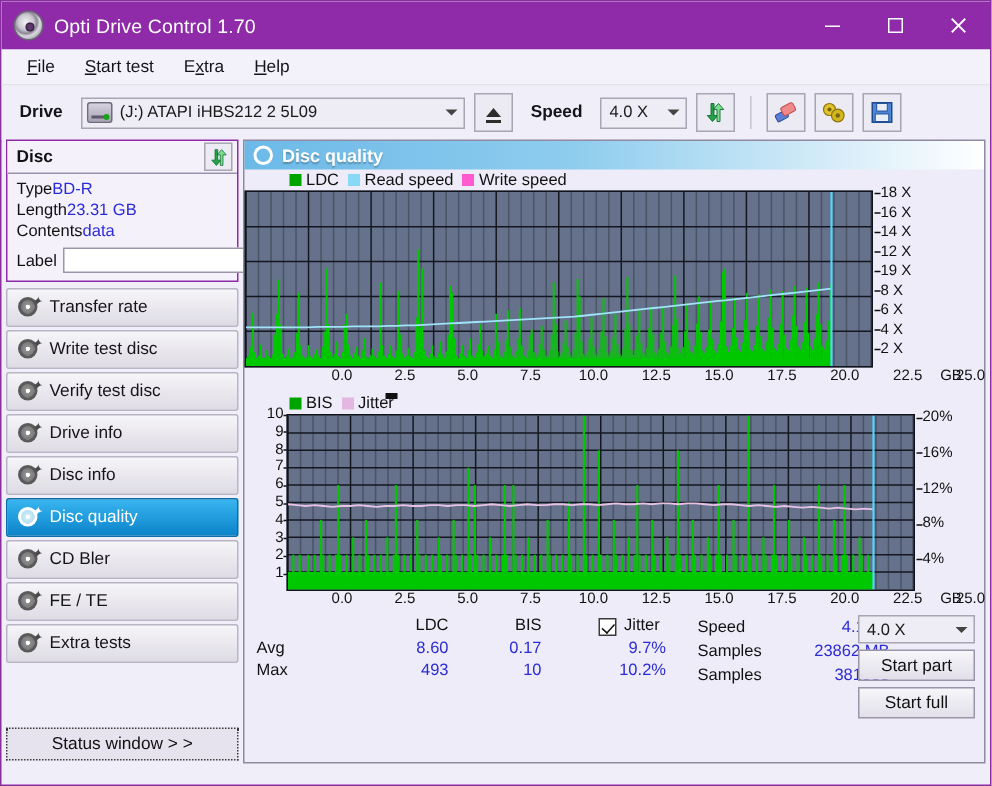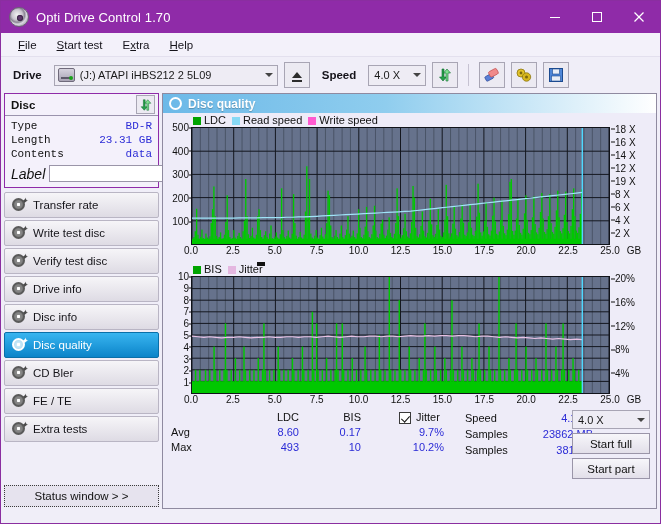--- a/index.html
+++ b/index.html
@@ -57,21 +57,21 @@
   .toolbar {
     height: 36px; background:#f0eef8;
     display:flex; align-items:center; padding: 0 6px; gap: 6px;
   }
   .tb-label { font-weight: bold; font-size: 11.5px; color:#15131a; margin:0 6px 0 6px; }
   .combo {
     height: 21px; background:#eeecf4; border:1px solid #a8a5b4;
     display:flex; align-items:center; position:relative;
     font-size: 11px; color:#1a1a1a;
   }
-  .combo.drive { width: 224px; padding-left: 3px; }
+  .combo.drive { width: 256px; padding-left: 3px; }
   .combo.speed { width: 58px; padding-left: 5px; }
   .combo .caret {
     position:absolute; right: 4px; top: 50%; transform: translateY(-50%);
     width:0;height:0;border-left:4px solid transparent;border-right:4px solid transparent;
     border-top:4px solid #444;
   }
   .drive-ico {
     width:17px;height:14px;margin-right:5px;flex:0 0 auto;
     background: linear-gradient(#d6d2de,#a8a3b4);
     border:1px solid #6f6a7b; border-radius:2px; position:relative;
@@ -93,25 +93,25 @@
   
   .left { width: 155px; display:flex; flex-direction:column; }
   .disc-box { border:1px solid #8f2ba8; background:#f4f1fb; }
   .disc-head {
     height:22px; display:flex; align-items:center; justify-content:space-between;
     padding: 0 3px 0 6px; border-bottom:1px solid #9a93ad;
     background:#f4f1fb;
   }
   .disc-head .t { font-weight:bold; font-size:11.5px; color:#111; }
   .disc-rows { padding: 3px 6px 4px 6px; }
-  .drow { display:flex; justify-content:space-between; line-height:14px; font-size:11px;font-family:Liberation Mono, monospace; }
+  .drow { display:flex; line-height:14px; font-size:11px; }
   .drow .k { color:#111; }
   .drow .v { color:#2b2bd6; }
   .label-row { display:flex; align-items:center; gap:4px; margin-top:3px; }
-  .label-row .k { font-size:14px; color:#111; width:44px;font-style:italic; }
+  .label-row .k { font-size:11px; color:#111; width:44px; }
   .label-input { flex:1; height:17px; border:1px solid #9a95a8; background:#fff; }
   .cd-ico {
     width:19px;height:19px;border:1px solid #a8a5b4;background:#eceaf2;
     display:flex;align-items:center;justify-content:center;
   }
   .cd-disc{
     width:14px;height:14px;border-radius:50%;
     background: radial-gradient(circle at 50% 50%, #ffffff 0 18%, #d8d46a 20%, #cfc85c 52%, #e8e39a 70%, #b9b24a 100%);
     border:1px solid #8d8840;
   }
@@ -162,21 +162,21 @@
 
   .plotrow { display:flex; }
   .yaxis { width: 28px; text-align:right; font-size:10px; color:#111; position:relative; }
   .yaxis .tk { position:absolute; right:2px; transform: translateY(-50%); white-space:nowrap;}
   .yaxis .tk:after{ content:''; position:absolute; right:-4px; top:50%; width:4px;height:1px;background:#111;}
   .plot { position:relative; background:#66728c; border:1px solid #10131a; }
   .ryaxis { width: 33px; font-size:10px; color:#111; position:relative; }
   .ryaxis .tk { position:absolute; left:5px; transform: translateY(-50%); white-space:nowrap;}
   .ryaxis .tk:before{ content:''; position:absolute; left:-4px; top:50%; width:4px;height:1px;background:#111;}
   .xaxis { position:relative; height:14px; font-size:10px; color:#111; }
-  .xaxis .tk { position:absolute; transform: translateX(-50%); }
+  .xaxis .tk { position:absolute; transform: translateX(-50%); margin-left: 37px; }
   .xaxis .unit { position:absolute; }
 
   
   .stats { height: 66px; padding: 2px 5px 0 5px; font-size:11px; color:#111; position:relative; }
   .stats .v { color:#2b2bd6; }
   .grid-left { position:absolute; left: 8px; top: 2px; }
   .gl-row { display:flex; line-height: 15px; }
   .gl-lab { width: 58px; }
   .gl-c1 { width: 70px; text-align:right; }
   .gl-c2 { width: 62px; text-align:right; }
@@ -409,27 +409,20 @@
 
       <div class="charts">
 
         <div>
           <div class="legend">
             <span class="it"><i class="sw" style="background:#00a400"></i><span>LDC</span></span>
             <span class="it"><i class="sw" style="background:#87d9f5"></i><span>Read speed</span></span>
             <span class="it"><i class="sw" style="background:#ff5ad0"></i><span>Write speed</span></span>
           </div>
           <div class="plotrow">
-            <div class="yaxis" style="height:118px">
-              <span class="tk" style="top:0%">500</span>
-              <span class="tk" style="top:20%">400</span>
-              <span class="tk" style="top:40%">300</span>
-              <span class="tk" style="top:60%">200</span>
-              <span class="tk" style="top:80%">100</span>
-            </div>
             <div class="plot" id="plot1" style="width:419px;height:118px">
               <svg id="svg1" width="417" height="116" viewBox="0 0 417 116" preserveAspectRatio="none" style="display:block">
                   <line x1="0" x2="0" y1="0" y2="116" stroke="#14171f" stroke-width="1"></line>
                   <line x1="8.34" x2="8.34" y1="0" y2="116" stroke="#4a5467" stroke-width="1"></line>
                   <line x1="16.68" x2="16.68" y1="0" y2="116" stroke="#4a5467" stroke-width="1"></line>
                   <line x1="25.02" x2="25.02" y1="0" y2="116" stroke="#4a5467" stroke-width="1"></line>
                   <line x1="33.36" x2="33.36" y1="0" y2="116" stroke="#4a5467" stroke-width="1"></line>
                   <line x1="41.7" x2="41.7" y1="0" y2="116" stroke="#14171f" stroke-width="1"></line>
                   <line x1="50.04" x2="50.04" y1="0" y2="116" stroke="#4a5467" stroke-width="1"></line>
                   <line x1="58.38" x2="58.38" y1="0" y2="116" stroke="#4a5467" stroke-width="1"></line>
@@ -1232,22 +1225,22 @@
               <span class="sp-lab">Samples</span>
               <span class="sp-val">381553</span>
             </div>
           </div>
 
           <div class="btncol">
             <div class="combo small">
               <span>4.0 X</span>
               <i class="caret"></i>
             </div>
+            <div class="abtn">Start part</div>
             <div class="abtn">Start full</div>
-            <div class="abtn">Start part</div>
           </div>
         </div>
 
       </div>
     </div>
   </div>
 
 </div>
 
 </body></html>

